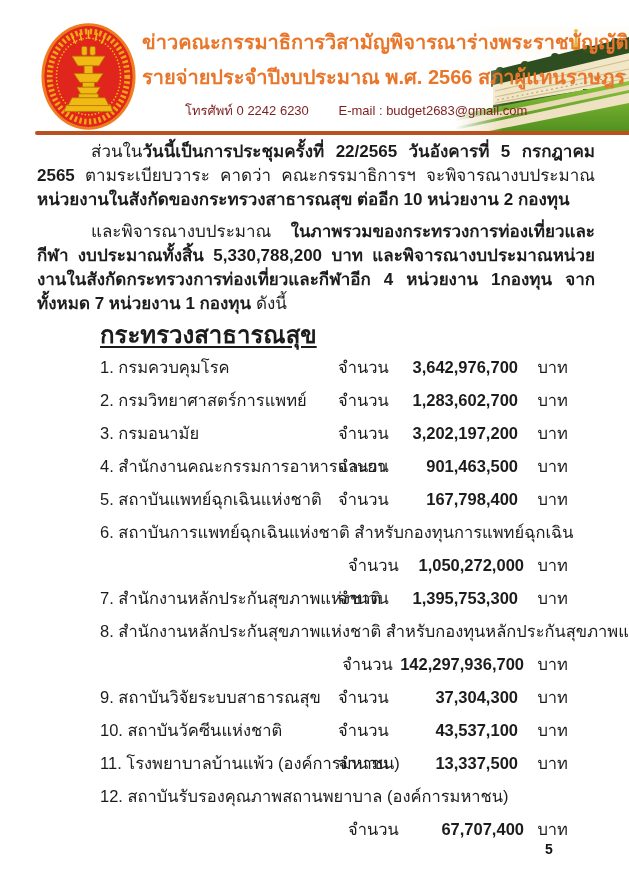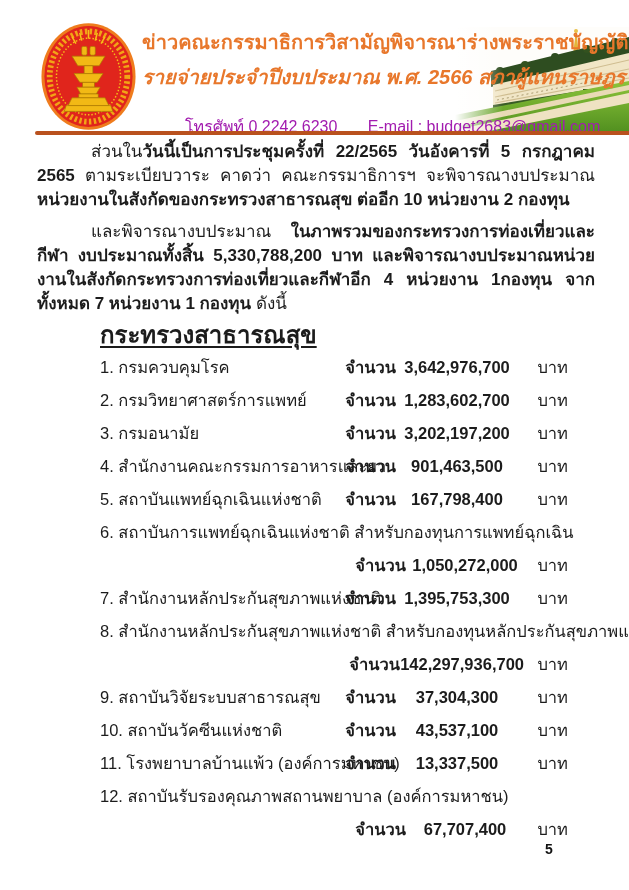--- a/index.html
+++ b/index.html
@@ -8,41 +8,41 @@
     font-family:"Liberation Sans",sans-serif;color:#1c1c1c;overflow:hidden;
   }
   
   .logo{position:absolute;left:40px;top:20px;width:97px;height:113px;z-index:2;}
   .photo{position:absolute;left:455px;top:27px;width:174px;height:108px;z-index:1;}
   .title-line{
     position:absolute;left:142px;white-space:nowrap;z-index:3;
     font-weight:700;font-size:20px;color:#e8772b;letter-spacing:0;
   }
   .title-line.l1{top:26px;}
-  .title-line.l2{top:61px;font-style:italic;}
+  .title-line.l2{top:61px;}
   .contact{
     position:absolute;left:185px;top:100px;z-index:3;
-    font-size:16px;color:#a21caf;white-space:nowrap;margin-top:14px;
+    font-size:13px;color:#7f1d1d;white-space:nowrap;
   }
   .contact .phone{margin-right:26px;}
   .rule{position:absolute;left:35px;right:0;top:131px;height:4px;background:#b9511e;z-index:4;border-radius:2px 0 0 2px;}
   
   .content{position:absolute;left:37px;top:140px;width:558px;}
   .para{margin:0 0 8px 0;font-size:17px;line-height:24px;text-indent:54px;text-align:justify;}
   .para .b{font-weight:700;}
   .section-heading{
     margin:6px 0 10px 63px;font-size:24px;font-weight:700;
     text-decoration:underline;text-underline-offset:3px;line-height:22px;
   }
   .budget-list{margin-left:63px;width:468px;font-size:16.5px;}
   .row{display:flex;align-items:baseline;line-height:22px;margin-bottom:11px;}
   .row .name{flex:1 1 0;min-width:0;white-space:nowrap;}
   .row .name.full{flex:1 1 auto;}
-  .row .lbl{font-weight:700;flex:0 0 58px;text-align:right;}
-  .row .amt{font-weight:700;flex:0 0 122px;text-align:center;}
+  .row .lbl{font-weight:400;flex:0 0 58px;}
+  .row .amt{font-weight:700;flex:0 0 122px;text-align:right;}
   .row .cur{font-weight:400;flex:0 0 50px;text-align:right;}
   .row.amount-line{justify-content:flex-end;}
   .row.amount-line .lbl{flex:0 0 58px;margin-left:218px;}
   .row.amount-line .amt{flex:0 0 118px;}
   .row.amount-line .cur{flex:0 0 44px;}
   .page-number{position:absolute;left:545px;top:841px;font-size:14px;font-weight:700;color:#111;}
 </style>
 </head>
 <body>
 

